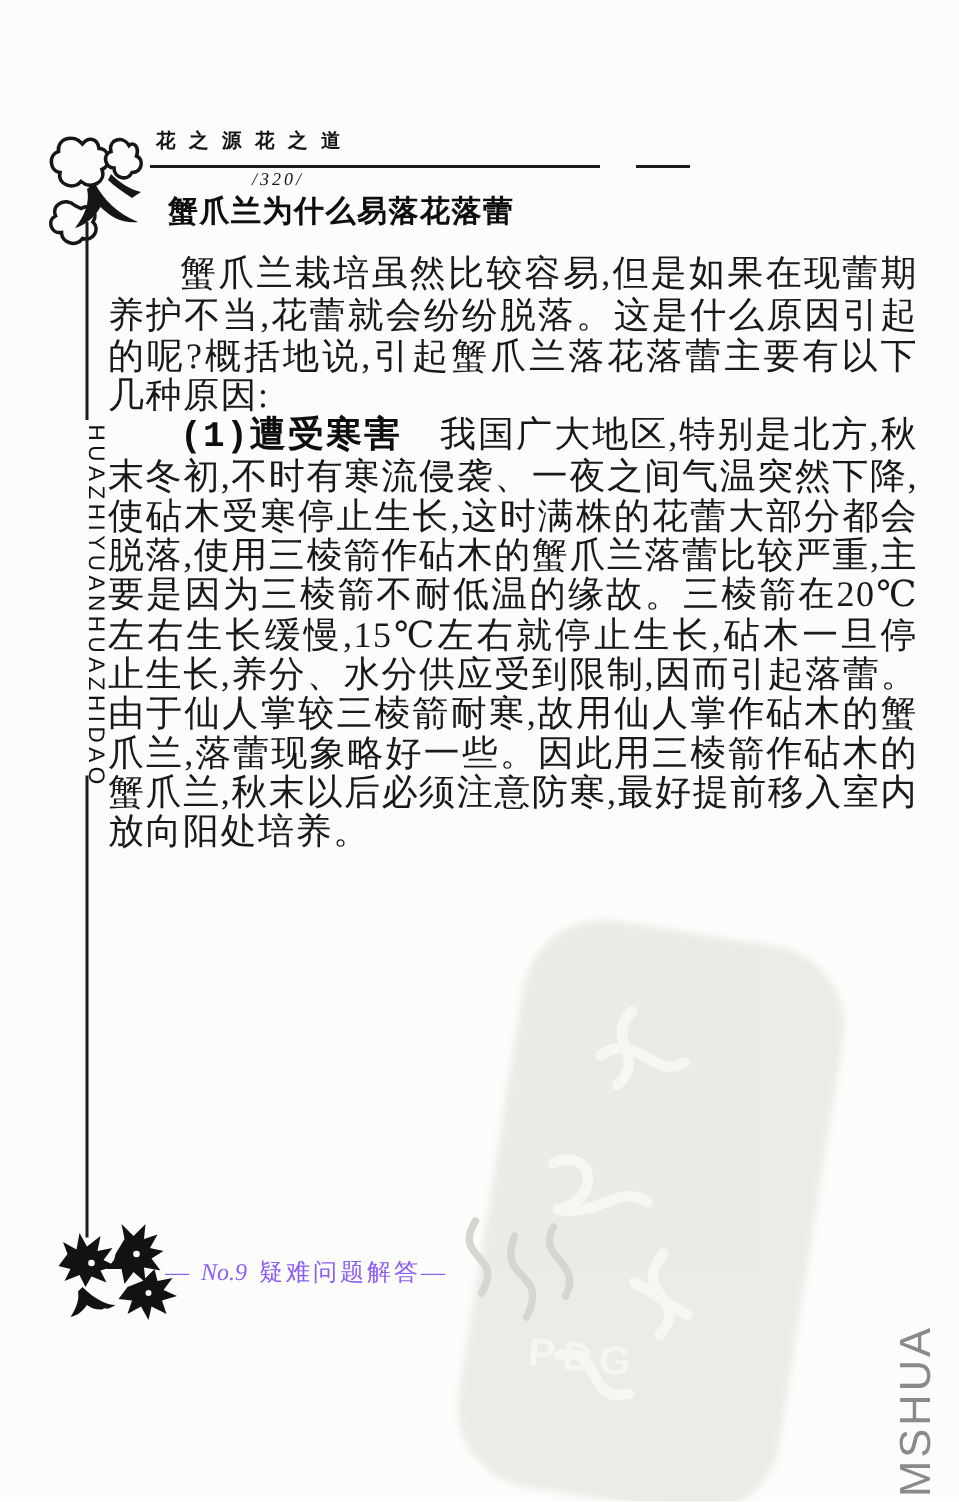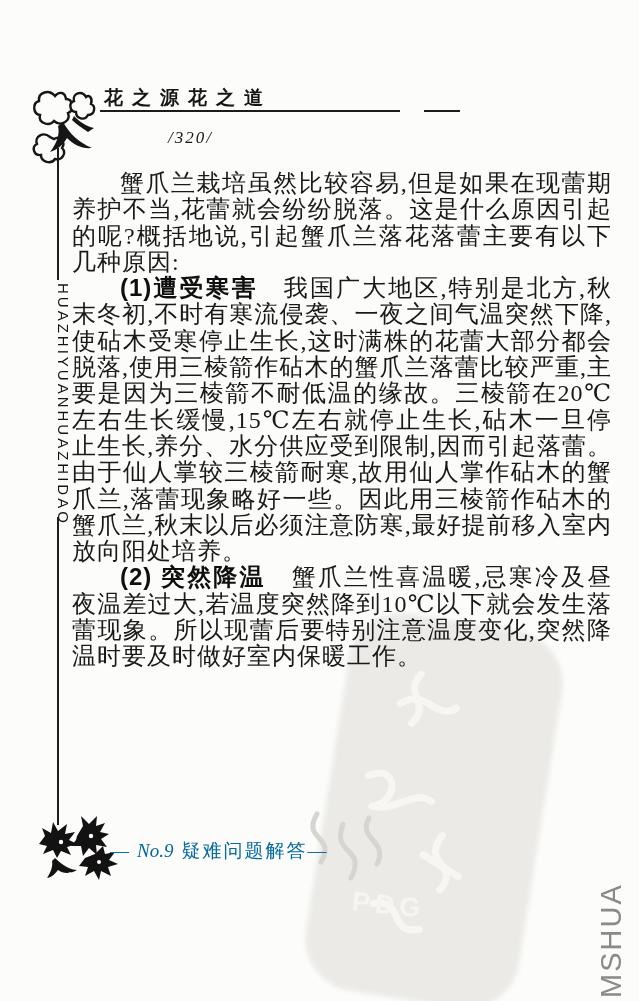--- a/index.html
+++ b/index.html
@@ -5,28 +5,28 @@
   html,body{margin:0;padding:0;background:#ffffff;}
   .page{
     position:relative;width:639px;height:1001px;overflow:hidden;
     background:#fcfcfa;color:#1a1a1a;
     font-family:"Liberation Serif","DejaVu Serif",serif;
   }
   
   .orn-top{position:absolute;left:30px;top:82px;width:72px;height:108px;z-index:2;}
   .series{
     position:absolute;left:104px;top:85px;z-index:2;
-    font-size:19px;font-weight:700;letter-spacing:9px;color:#151515;
+    font-size:13px;font-weight:700;letter-spacing:9px;color:#151515;
   }
   .rule{position:absolute;height:2px;background:#1b1b1b;z-index:2;}
   .rule-a{left:100px;top:110px;width:300px;}
   .rule-b{left:424px;top:110px;width:36px;}
   .pageno{
-    position:absolute;left:168px;top:128px;z-index:2;
-    font-style:italic;font-size:17px;letter-spacing:2px;color:#171717;
+    position:absolute;left:168px;top:112px;z-index:2;
+    font-style:italic;font-size:12px;letter-spacing:2px;color:#171717;
   }
   .title{
     position:absolute;left:112px;top:127px;margin:0;z-index:2;
     font-family:"Liberation Sans","DejaVu Sans",sans-serif;
     font-size:20px;font-weight:700;letter-spacing:1px;color:#0e0e0e;
   }
   
   .sideline{position:absolute;left:57px;width:2px;background:#1c1c1c;z-index:2;}
   .seg1{top:148px;height:132px;}
   .seg2{top:517px;height:308px;}
@@ -37,28 +37,28 @@
     font-size:15px;letter-spacing:3px;color:#141414;white-space:nowrap;
   }
   
   .bodytext{
     position:absolute;left:72px;top:170px;width:540px;z-index:2;
     font-size:24px;line-height:26.3px;letter-spacing:1px;
     text-align:justify;color:#191919;
   }
   .bodytext p{margin:0;text-indent:2em;}
   .bodytext b{
-    font-family:Liberation Sans, sans-serif;
+    font-family:Liberation Mono, monospace;
     font-weight:700;color:#0f0f0f;
   }
   
   .orn-bot{position:absolute;left:25px;top:806px;width:100px;height:85px;z-index:2;}
   .footer{
     position:absolute;left:110px;top:838px;z-index:2;
-    font-size:19px;color:#0369a1;white-space:nowrap;
+    font-size:16px;color:#8b5cf6;white-space:nowrap;
   }
   .footer .dash{letter-spacing:0;}
   .footer .num{font-style:italic;margin:0 8px 0 8px;}
   .footer .lbl{letter-spacing:2px;}
   
   .stamp-bg{
     position:absolute;left:326px;top:620px;width:216px;height:382px;z-index:0;
     background:#eae9e5;border-radius:54px;transform:rotate(9deg);
     filter:blur(2px);opacity:.9;
   }
@@ -110,29 +110,29 @@
     </g>
     <path d="M33 40 C40 52 48 60 62 66 C52 67 44 63 37 56 C33 63 27 68 20 70 C27 61 30 52 28 44 Z" fill="#161616"></path>
     <path d="M44 34 C50 40 56 44 64 46 L58 50 C52 46 46 42 42 38 Z" fill="#161616"></path>
   </svg>
 
   <div class="series">花之源花之道</div>
   <div class="rule rule-a"></div>
   <div class="rule rule-b"></div>
   <div class="pageno">/320/</div>
 
+  <h1 class="title">蟹爪兰为什么易落花落蕾</h1>
 
   <div class="sideline seg1"></div>
   <div class="pinyin">HUAZHIYUANHUAZHIDAO</div>
   <div class="sideline seg2"></div>
 
   <div class="bodytext">
     <p><b></b><span>蟹爪兰栽培虽然比较容易,但是如果在现蕾期养护不当,花蕾就会纷纷脱落。这是什么原因引起的呢?概括地说,引起蟹爪兰落花落蕾主要有以下几种原因:</span></p>
     <p><b>(1)遭受寒害</b><span>　我国广大地区,特别是北方,秋末冬初,不时有寒流侵袭、一夜之间气温突然下降,使砧木受寒停止生长,这时满株的花蕾大部分都会脱落,使用三棱箭作砧木的蟹爪兰落蕾比较严重,主要是因为三棱箭不耐低温的缘故。三棱箭在20℃左右生长缓慢,15℃左右就停止生长,砧木一旦停止生长,养分、水分供应受到限制,因而引起落蕾。由于仙人掌较三棱箭耐寒,故用仙人掌作砧木的蟹爪兰,落蕾现象略好一些。因此用三棱箭作砧木的蟹爪兰,秋末以后必须注意防寒,最好提前移入室内放向阳处培养。</span></p>
-    <p><b>(2) 突然降温</b><span>　蟹爪兰性喜温暖,忌寒冷及昼夜温差过大,若温度突然降到10℃以下就会发生落蕾现象。所以现蕾后要特别注意温度变化,突然降温时要及时做好室内保暖工作。</span></p>
   </div>
 
   <svg class="orn-bot" viewBox="0 0 100 85">
     <g fill="#121212">
       <path d="M14 38 L20 30 L17 22 L26 27 L28 16 L33 25 L42 18 L40 28 L50 26 L44 34 L52 38 L42 41 L46 49 L36 45 L32 52 L28 44 L18 48 L22 40 Z"></path>
       <path d="M52 30 L58 20 L56 10 L64 18 L72 10 L71 20 L80 17 L75 26 L84 28 L76 33 L82 41 L71 39 L72 49 L64 42 L58 50 L56 40 L46 40 L51 34 Z"></path>
       <path d="M60 52 L70 48 L78 40 L80 48 L90 46 L84 54 L93 58 L83 61 L86 70 L76 65 L74 74 L69 65 L60 70 L63 61 L54 60 Z"></path>
       <path d="M30 52 C38 60 46 64 52 64 C46 68 38 68 33 64 C30 68 27 71 22 72 C26 66 28 60 27 55 Z"></path>
     </g>
     <g fill="#fcfcfa">

